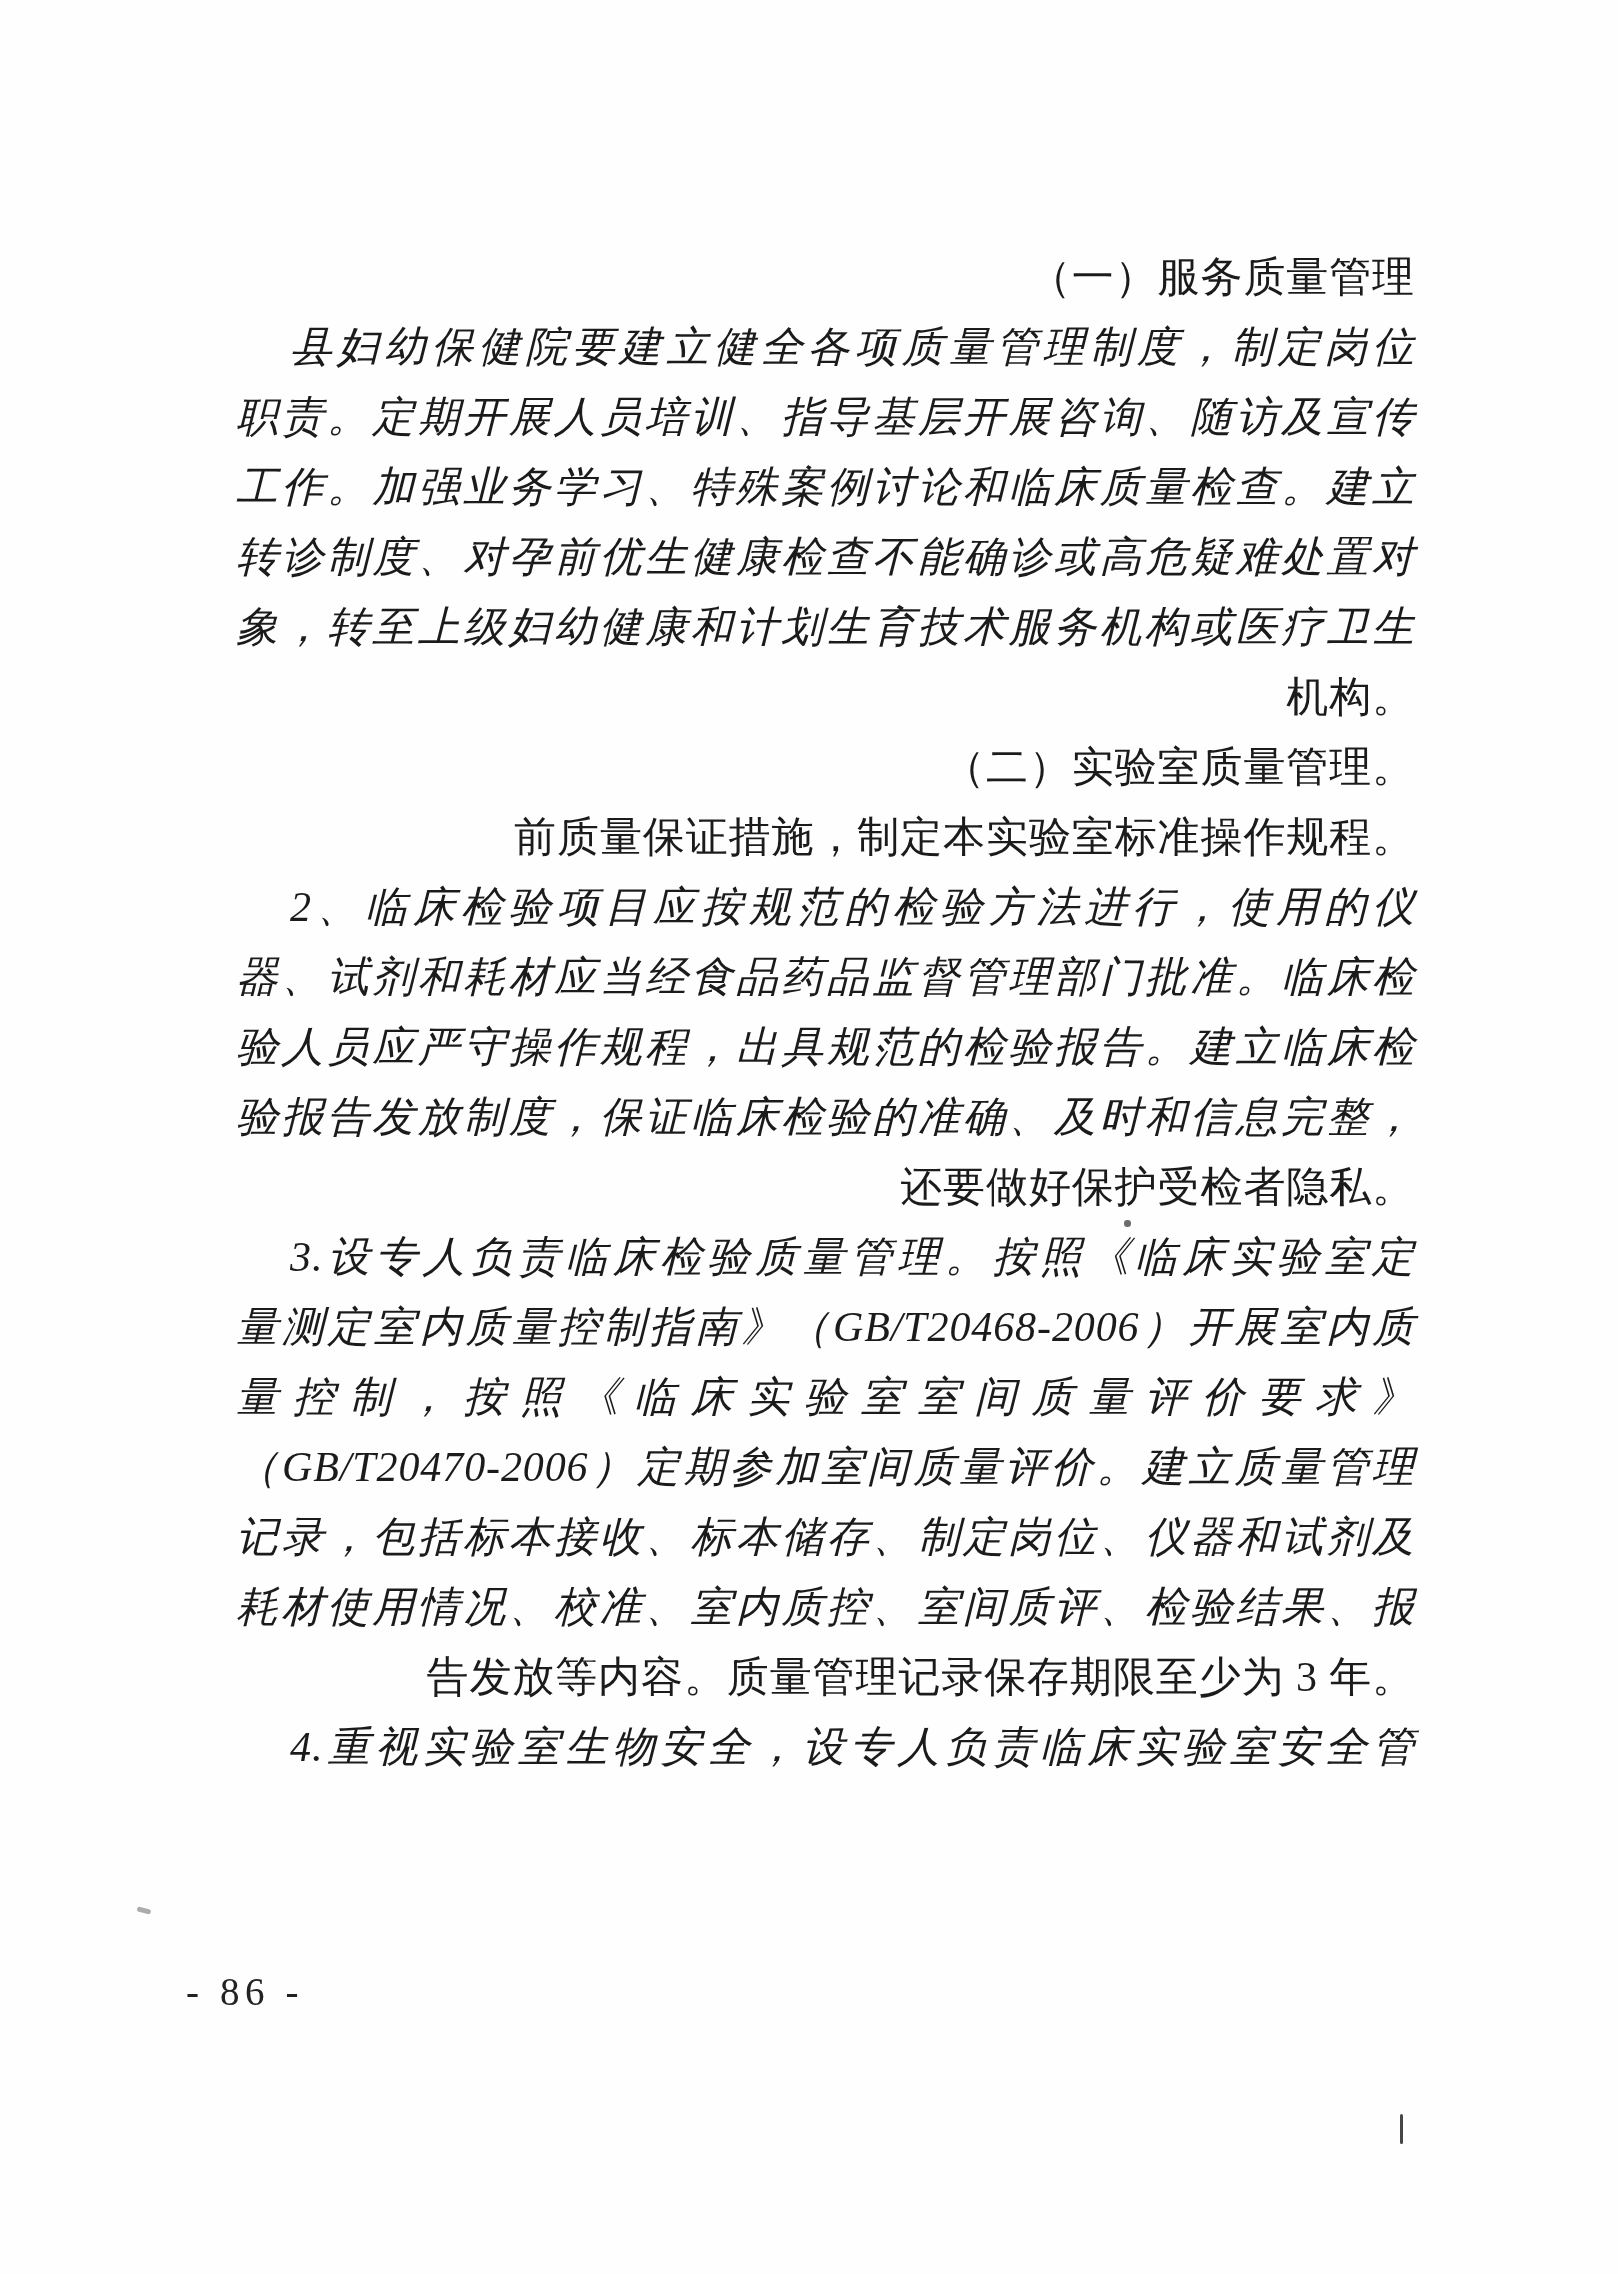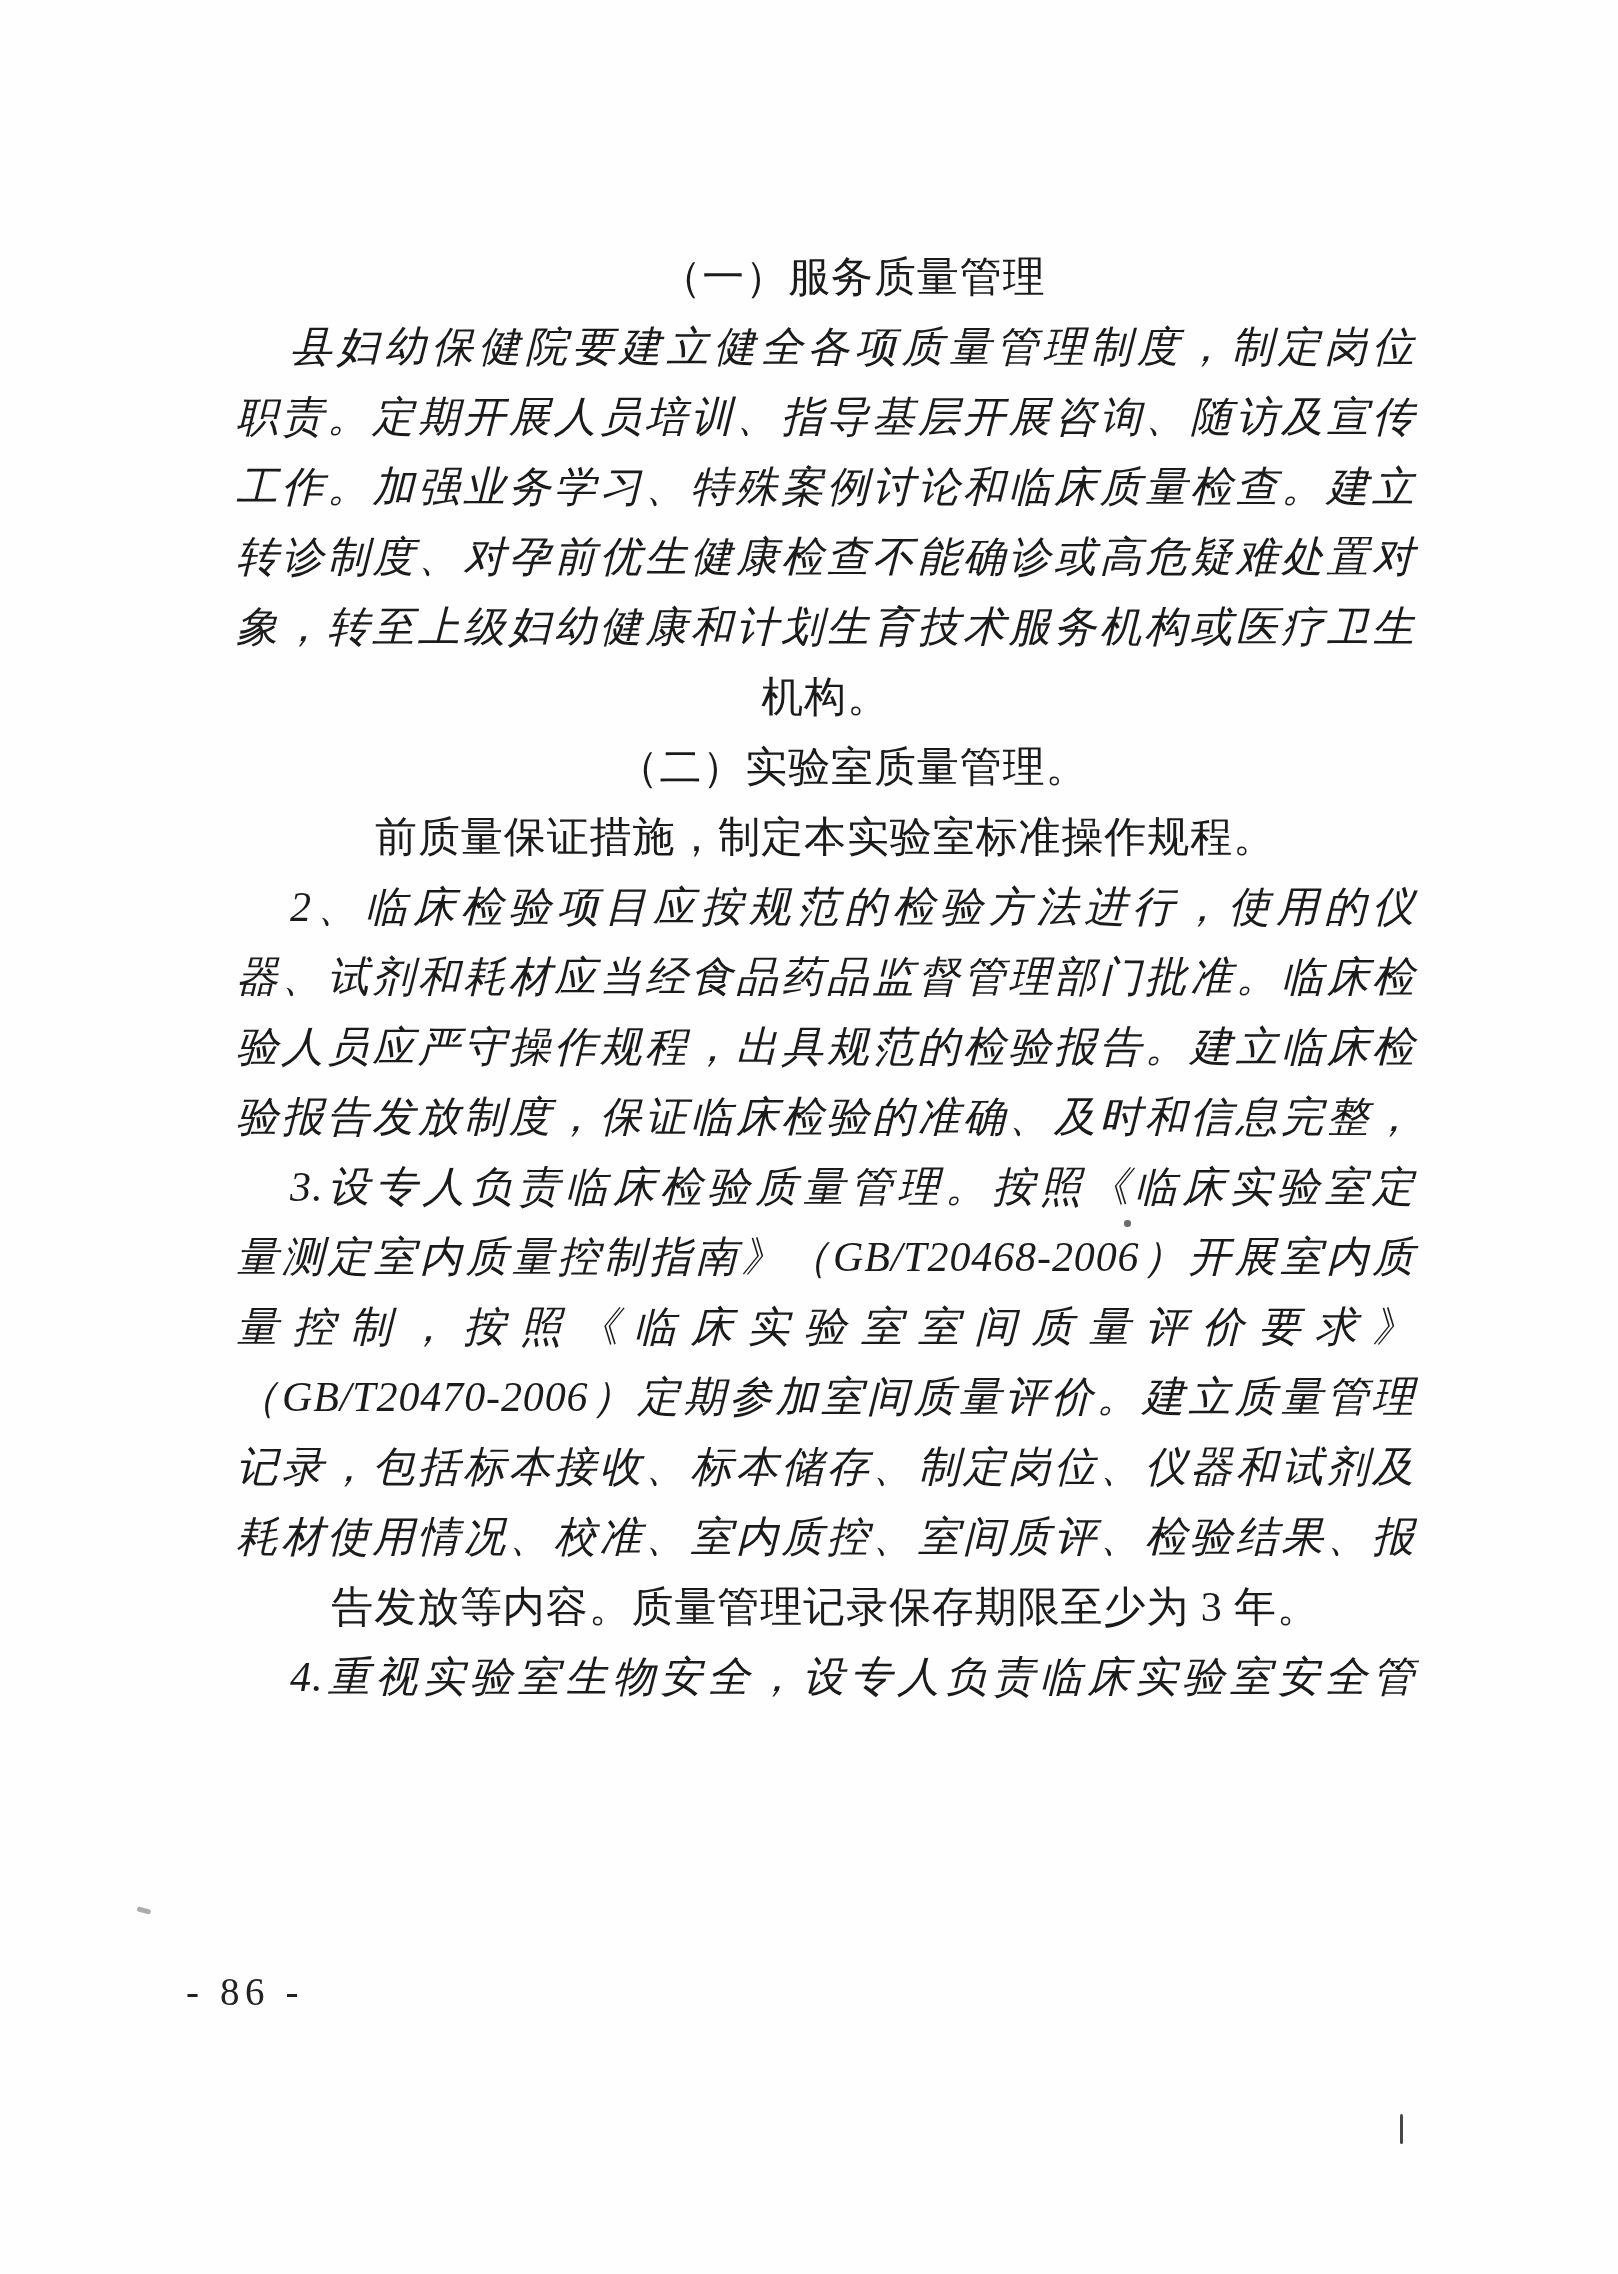--- a/index.html
+++ b/index.html
@@ -20,21 +20,21 @@
     position: absolute;
     left: 236px;
     top: 242px;
     width: 1179px;
   }
   .line {
     height: 70px;
     line-height: 70px;
     font-size: 42px;
     letter-spacing: 0.9px;
-    text-align: center;
+    text-align: right;
     white-space: normal;
   }
   .line.justify {
     text-align: justify;
     text-align-last: justify;
     font-style: italic;
   }
   .line.indent {
     padding-left: 54px;
   }
@@ -80,20 +80,21 @@
       <div class="line justify">工作。加强业务学习、特殊案例讨论和临床质量检查。建立</div>
       <div class="line justify">转诊制度、对孕前优生健康检查不能确诊或高危疑难处置对</div>
       <div class="line justify">象，转至上级妇幼健康和计划生育技术服务机构或医疗卫生</div>
       <div class="line">机构。</div>
       <div class="line indent">（二）实验室质量管理。</div>
       <div class="line">前质量保证措施，制定本实验室标准操作规程。</div>
       <div class="line justify indent">2、临床检验项目应按规范的检验方法进行，使用的仪</div>
       <div class="line justify">器、试剂和耗材应当经食品药品监督管理部门批准。临床检</div>
       <div class="line justify">验人员应严守操作规程，出具规范的检验报告。建立临床检</div>
       <div class="line justify">验报告发放制度，保证临床检验的准确、及时和信息完整，</div>
+      <div class="line">还要做好保护受检者隐私。</div>
       <div class="line justify indent">3.设专人负责临床检验质量管理。按照《临床实验室定</div>
       <div class="line justify">量测定室内质量控制指南》（GB/T20468-2006）开展室内质</div>
       <div class="line justify">量控制，按照《临床实验室室间质量评价要求》</div>
       <div class="line justify">（GB/T20470-2006）定期参加室间质量评价。建立质量管理</div>
       <div class="line justify">记录，包括标本接收、标本储存、制定岗位、仪器和试剂及</div>
       <div class="line justify">耗材使用情况、校准、室内质控、室间质评、检验结果、报</div>
       <div class="line">告发放等内容。质量管理记录保存期限至少为 3 年。</div>
       <div class="line justify indent">4.重视实验室生物安全，设专人负责临床实验室安全管</div>
     </div>
   <div class="page-number">- 86 -</div>

